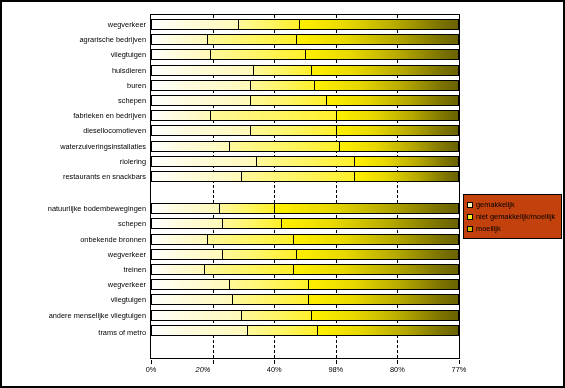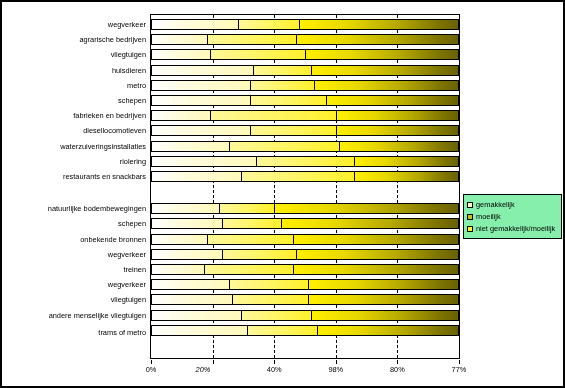--- a/index.html
+++ b/index.html
@@ -94,21 +94,21 @@
     white-space: nowrap;
     transform: translateX(-50%);
   }
   #legend {
     position: absolute;
     left: 461px;
     top: 192px;
     width: 99px;
     box-sizing: border-box;
     border: 1px solid #000000;
-    background: #86efac;
+    background: #c2410c;
     padding: 4px 3px 4px 3px;
   }
   .legend-item {
     display: flex;
     align-items: center;
     height: 11px;
     margin-bottom: 1px;
   }
   .legend-item:last-child { margin-bottom: 0; }
   .swatch {
@@ -243,21 +243,21 @@
             <div class="seg s3" style="flex: 1 1 auto;"></div>
           </div>
         </div>
     </div>
 
     <div id="ylabels">
         <div class="catlabel" style="top: 18px;">wegverkeer</div>
         <div class="catlabel" style="top: 33.2px;">agrarische bedrijven</div>
         <div class="catlabel" style="top: 48.4px;">vliegtuigen</div>
         <div class="catlabel" style="top: 63.6px;">huisdieren</div>
-        <div class="catlabel" style="top: 78.8px;">metro</div>
+        <div class="catlabel" style="top: 78.8px;">buren</div>
         <div class="catlabel" style="top: 94px;">schepen</div>
         <div class="catlabel" style="top: 109.2px;">fabrieken en bedrijven</div>
         <div class="catlabel" style="top: 124.4px;">diesellocomotieven</div>
         <div class="catlabel" style="top: 139.6px;">waterzuiveringsinstallaties</div>
         <div class="catlabel" style="top: 154.8px; text-align: right;">riolering</div>
         <div class="catlabel" style="top: 170px;">restaurants en snackbars</div>
         <div class="catlabel" style="top: 202.2px;">natuurlijke bodembewegingen</div>
         <div class="catlabel" style="top: 217.4px;">schepen</div>
         <div class="catlabel" style="top: 232.6px;">onbekende bronnen</div>
         <div class="catlabel" style="top: 247.8px;">wegverkeer</div>
@@ -281,23 +281,23 @@
         <div class="tick" style="left: 457px;"></div>
         <div class="ticklabel" style="left: 457px;">77%</div>
       </div>
 
     <div id="legend">
       <div class="legend-item">
         <span class="swatch sw1"></span>
         <span class="legend-label">gemakkelijk</span>
       </div>
       <div class="legend-item">
+        <span class="swatch sw2"></span>
+        <span class="legend-label">niet gemakkelijk/moeilijk</span>
+      </div>
+      <div class="legend-item">
         <span class="swatch sw3"></span>
         <span class="legend-label">moeilijk</span>
       </div>
-      <div class="legend-item">
-        <span class="swatch sw2"></span>
-        <span class="legend-label">niet gemakkelijk/moeilijk</span>
-      </div>
     </div>
 
   </div>
 </div>
 
 </body></html>

